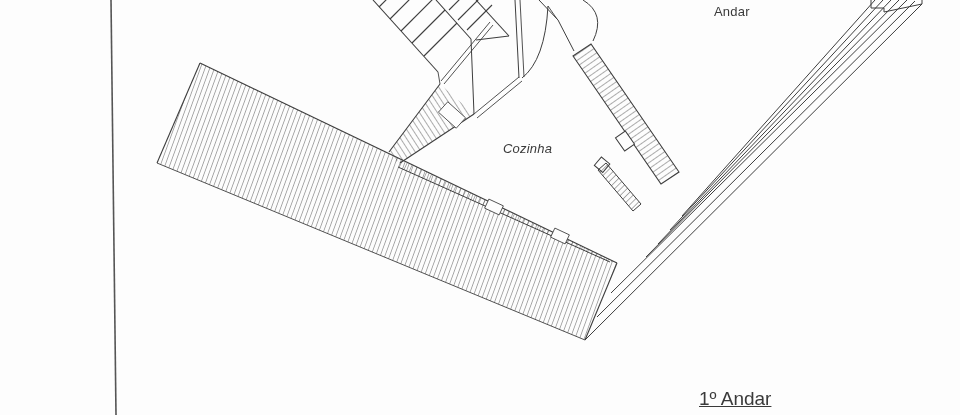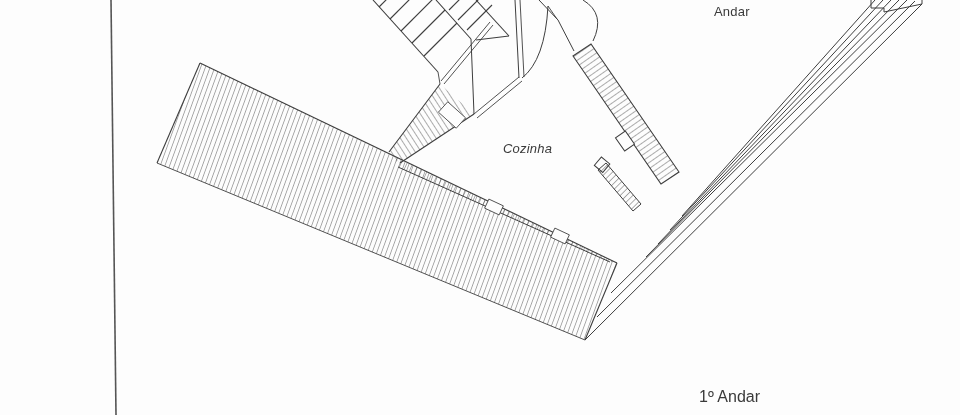--- a/index.html
+++ b/index.html
@@ -14,22 +14,23 @@
   .room-label{
     position:absolute;
     color:#3a3a3a;
     font-size:13px;
     letter-spacing:0.2px;
     white-space:nowrap;
   }
   .floor-label{
     position:absolute;
     color:#3a3a3a;
-    font-size:16px;
+    font-size:19px;
     white-space:nowrap;
+    text-decoration:underline;
   }
 </style>
 </head>
 <body>
 
 <div class="stage">
 
   <svg class="plan-svg" width="960" height="415" viewBox="0 0 960 415">
     <defs>
 

